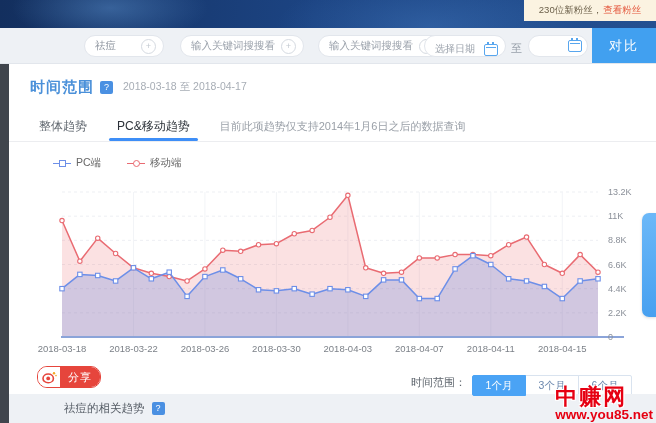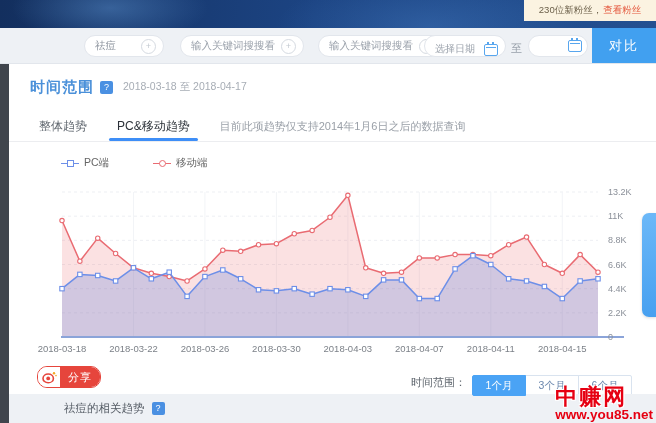--- a/index.html
+++ b/index.html
@@ -46,21 +46,21 @@
     line-height:13px;text-align:center;margin-left:6px;cursor:pointer;flex:0 0 13px;}
   .date-range{margin-left:10px;font-size:10.5px;color:#a7adb5;}
 
   .tabs{position:absolute;left:30px;top:48px;height:29px;display:flex;align-items:center;}
   .tab{font-size:12px;color:#5f666e;margin-right:30px;cursor:pointer;position:relative;height:29px;line-height:29px;}
   .tab.active{color:#2b3138;font-weight:normal;}
   .tab.active::after{content:"";position:absolute;left:-8px;right:-8px;bottom:0;height:3px;background:#3e8ef7;border-radius:2px;}
   .tab-note{font-size:11px;color:#9aa0a8;}
   .tabs-divider{position:absolute;left:0;top:77px;width:647px;height:1px;background:#ecedf0;}
 
-  .legend{position:absolute;left:52px;top:92px;display:flex;align-items:flex-end;font-size:10.5px;color:#666;gap:18px;}
+  .legend{position:absolute;left:44px;top:92px;display:flex;align-items:flex-end;font-size:10.5px;color:#666;}
   .leg-item{display:flex;align-items:center;margin-right:26px;cursor:pointer;}
   .leg-line{width:18px;height:1px;position:relative;margin-right:5px;}
   .leg-line.sq{background:#6d8fe8;}
   .leg-line.sq::after{content:"";position:absolute;left:6px;top:-3px;width:5px;height:5px;border:1px solid #6d8fe8;background:#fff;}
   .leg-line.ci{background:#e96b72;}
   .leg-line.ci::after{content:"";position:absolute;left:6px;top:-3px;width:5px;height:5px;border:1px solid #e96b72;background:#fff;border-radius:50%;}
 
   #trend-svg{position:absolute;left:0;top:118px;}
 
   .share{position:absolute;left:28px;top:302px;height:20px;display:inline-flex;align-items:stretch;

